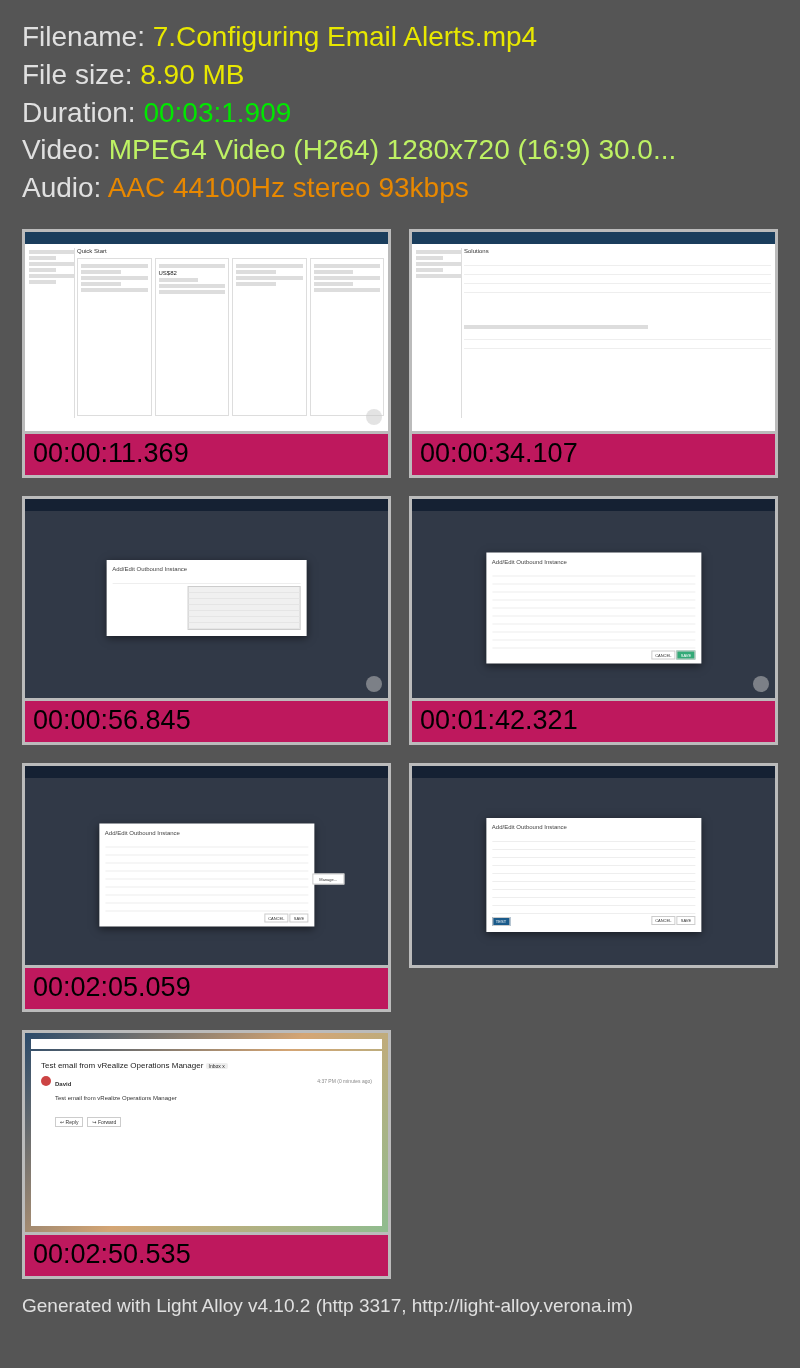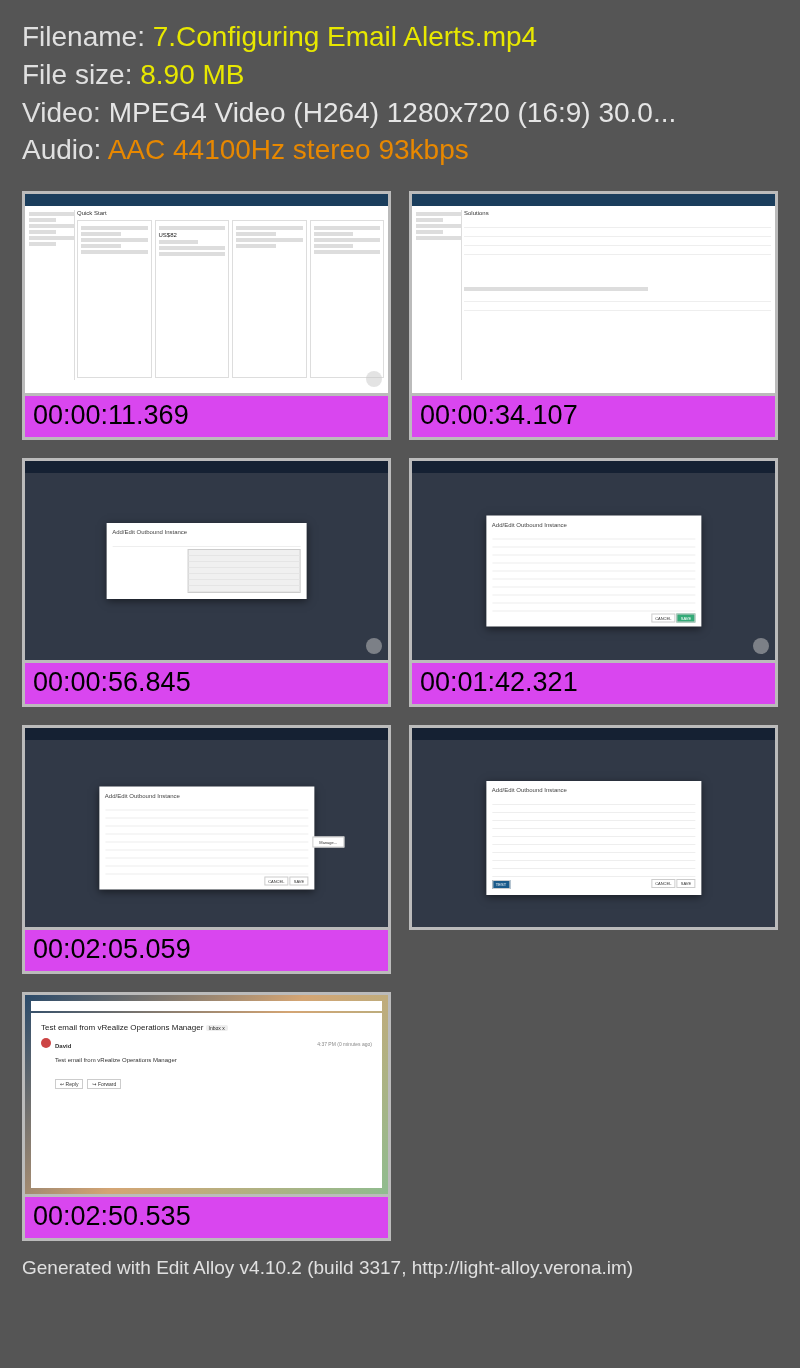--- a/index.html
+++ b/index.html
@@ -21,21 +21,21 @@
     color: #e0e0e0;
     margin-top: 19px;
   }
   .header-value-yellow {
     color: #e8e800;
   }
   .header-value-green {
     color: #00e800;
   }
   .header-value-cyan {
-    color: #e5e5e5;
+    color: #bef264;
     text-align: center;
   }
   .header-value-orange {
     color: #e88800;
   }
   .grid {
     display: grid;
     grid-template-columns: 1fr 1fr;
     gap: 18px;
     padding: 12px 22px 10px 22px;
@@ -49,21 +49,21 @@
     height: 205px;
     border: 3px solid #bbb;
     box-sizing: border-box;
     background: #fff;
     overflow: hidden;
     position: relative;
   }
   .timestamp {
     font-size: 27px;
     color: #000;
-    background: #d946ef;
+    background: #be185d;
     padding: 4px 8px 6px 8px;
     border: 3px solid #bbb;
     border-top: none;
     box-sizing: border-box;
   }
   .footer {
     color: #e0e0e0;
     font-size: 19px;
     padding: 6px 22px 14px 22px;
   }
@@ -187,20 +187,23 @@
 <body>
 
 <div class="header">
   <div class="header-row">
     <span class="header-label">Filename: </span><span class="header-value-yellow">7.Configuring Email Alerts.mp4</span>
   </div>
   <div class="header-row">
     <span class="header-label">File size: </span><span class="header-value-yellow">8.90 MB</span>
   </div>
   <div class="header-row">
+    <span class="header-label">Duration: </span><span class="header-value-green">00:03:1.909</span>
+  </div>
+  <div class="header-row">
     <span class="header-label">Video: </span><span class="header-value-cyan">MPEG4 Video (H264) 1280x720 (16:9) 30.0...</span>
   </div>
   <div class="header-row">
     <span class="header-label">Audio: </span><span class="header-value-orange">AAC 44100Hz stereo 93kbps</span>
   </div>
 </div>
 
 <div class="grid">
 
   <div class="cell">
@@ -399,13 +402,13 @@
           <span class="btn-mini">↩ <span>Reply</span></span>
           <span class="btn-mini">↪ <span>Forward</span></span>
         </div>
       </div>
     </div>
     <div class="timestamp">00:02:50.535</div>
   </div>
 
 </div>
 
-<div class="footer">Generated with Edit Alloy v4.10.2 (build 3317, http://light-alloy.verona.im)</div>
+<div class="footer">Generated with Light Alloy v4.10.2 (http 3317, http://light-alloy.verona.im)</div>
 
 </body></html>

